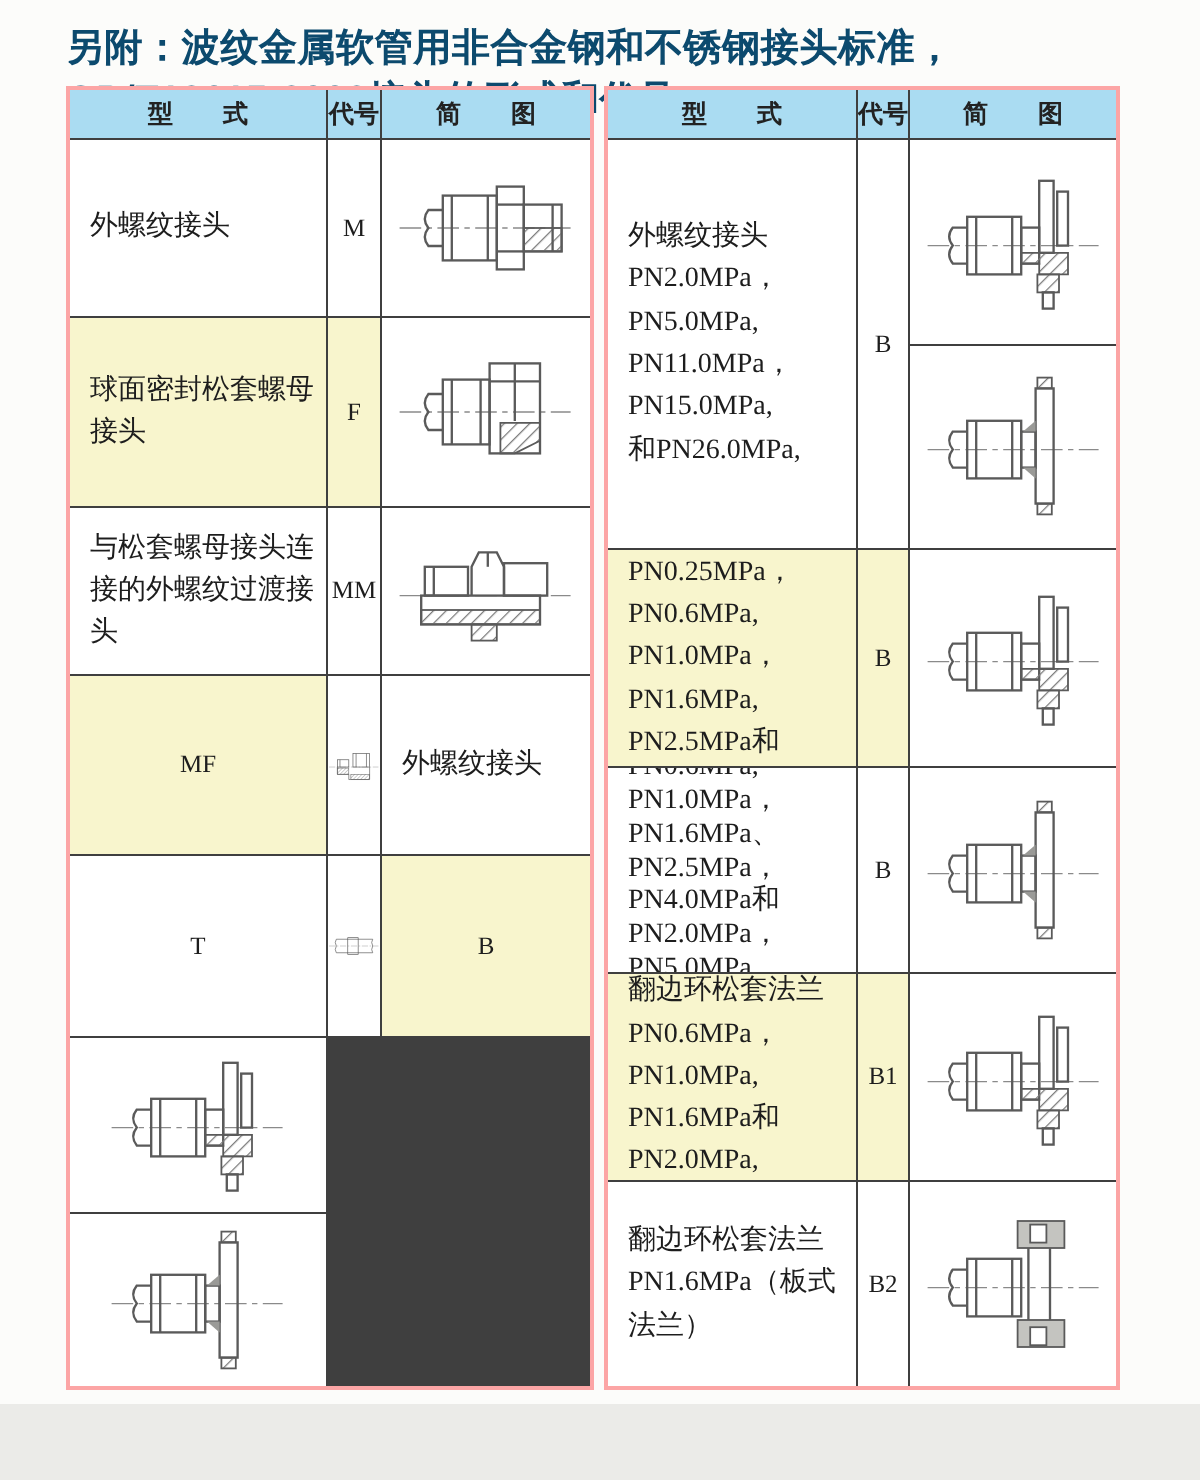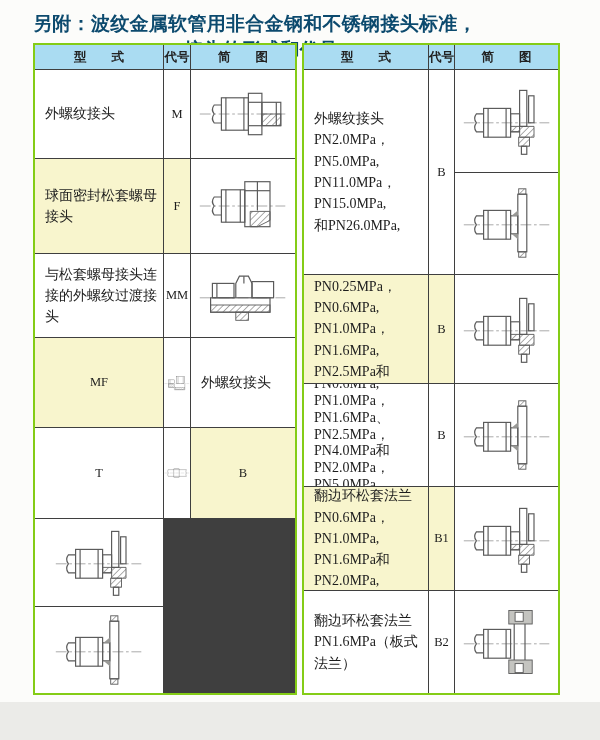--- a/index.html
+++ b/index.html
@@ -12,21 +12,21 @@
     position:absolute;left:33px;top:11px;width:540px;
     font-size:19px;font-weight:700;color:#0c4a6e;letter-spacing:.3px;
     font-family:"Liberation Sans","DejaVu Sans",sans-serif;
   }
   .page-bottom{
     position:absolute;left:0;top:702px;width:600px;height:38px;
     background:#ebebe8;
   }
   .tbl{
     position:absolute;top:43px;height:652px;box-sizing:border-box;
-    background:#3f3f3f;border:2px solid #84cc16;
+    background:#3f3f3f;border:2px solid #fca5a5;
     display:grid;gap:1px;
   }
   #tbl-left{left:33px;width:264px;
     grid-template-columns:128px 26px 1fr;
     grid-template-rows:24px 88px 94px 83px 89px 90px 1fr;}
   #tbl-right{left:302px;width:258px;
     grid-template-columns:124px 25px 1fr;
     grid-template-rows:24px 204px 108px 102px 103px 1fr;}
   .c{
     background:#fff;color:#1d1d1d;display:flex;align-items:center;overflow:hidden;

